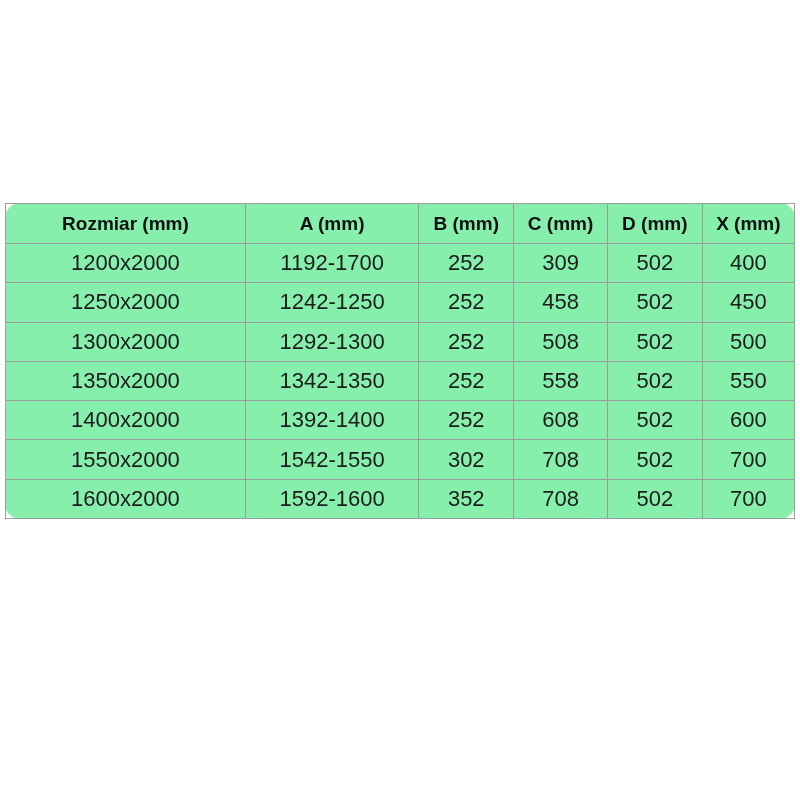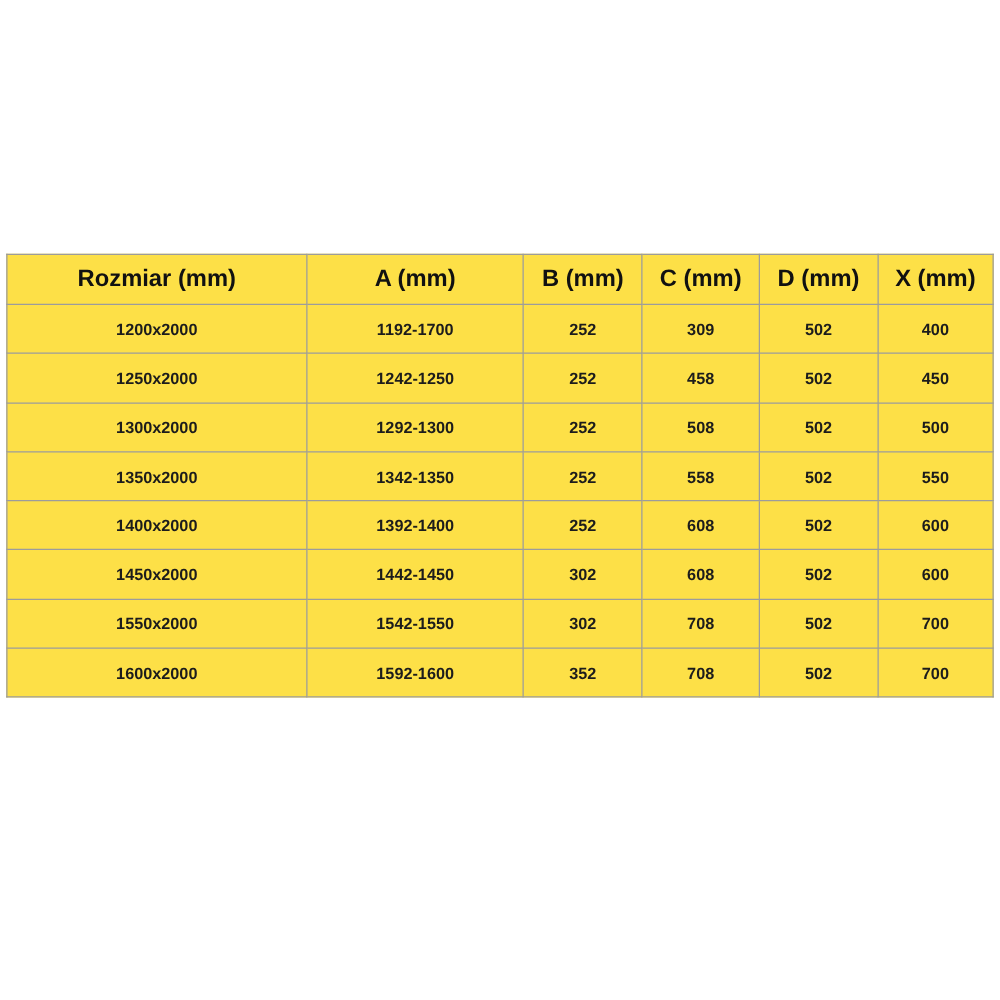--- a/index.html
+++ b/index.html
@@ -17,21 +17,22 @@
   .table-wrap {
     position: absolute;
     left: 5px;
     top: 203px;
     width: 790px;
   }
   table.spec-table {
     width: 100%;
     border-collapse: collapse;
     table-layout: fixed;
-    background: #fde047;
+    background: #86efac;
+    border-radius: 15px;
   }
   table.spec-table col.c-rozmiar { width: 30.4%; }
   table.spec-table col.c-a { width: 22.0%; }
   table.spec-table col.c-b { width: 12.0%; }
   table.spec-table col.c-c { width: 11.9%; }
   table.spec-table col.c-d { width: 12.0%; }
   table.spec-table col.c-x { width: 11.7%; }
   table.spec-table th,
   table.spec-table td {
     border: 1px solid #9c9c9c;
@@ -42,22 +43,22 @@
     overflow: hidden;
     white-space: nowrap;
   }
   table.spec-table th {
     font-size: 19px;
     font-weight: bold;
     color: #111111;
     height: 39px;
   }
   table.spec-table td {
-    font-size: 13px;
-    font-weight: bold;
+    font-size: 22px;
+    font-weight: normal;
     color: #1c1c1c;
   }
 </style>
 </head>
 <body>
 
 <div class="table-wrap">
   <table class="spec-table">
     <colgroup>
       <col class="c-rozmiar">
@@ -112,28 +113,20 @@
         </tr>
         <tr>
           <td>1400x2000</td>
           <td>1392-1400</td>
           <td>252</td>
           <td>608</td>
           <td>502</td>
           <td>600</td>
         </tr>
         <tr>
-          <td>1450x2000</td>
-          <td>1442-1450</td>
-          <td>302</td>
-          <td>608</td>
-          <td>502</td>
-          <td>600</td>
-        </tr>
-        <tr>
           <td>1550x2000</td>
           <td>1542-1550</td>
           <td>302</td>
           <td>708</td>
           <td>502</td>
           <td>700</td>
         </tr>
         <tr>
           <td>1600x2000</td>
           <td>1592-1600</td>

